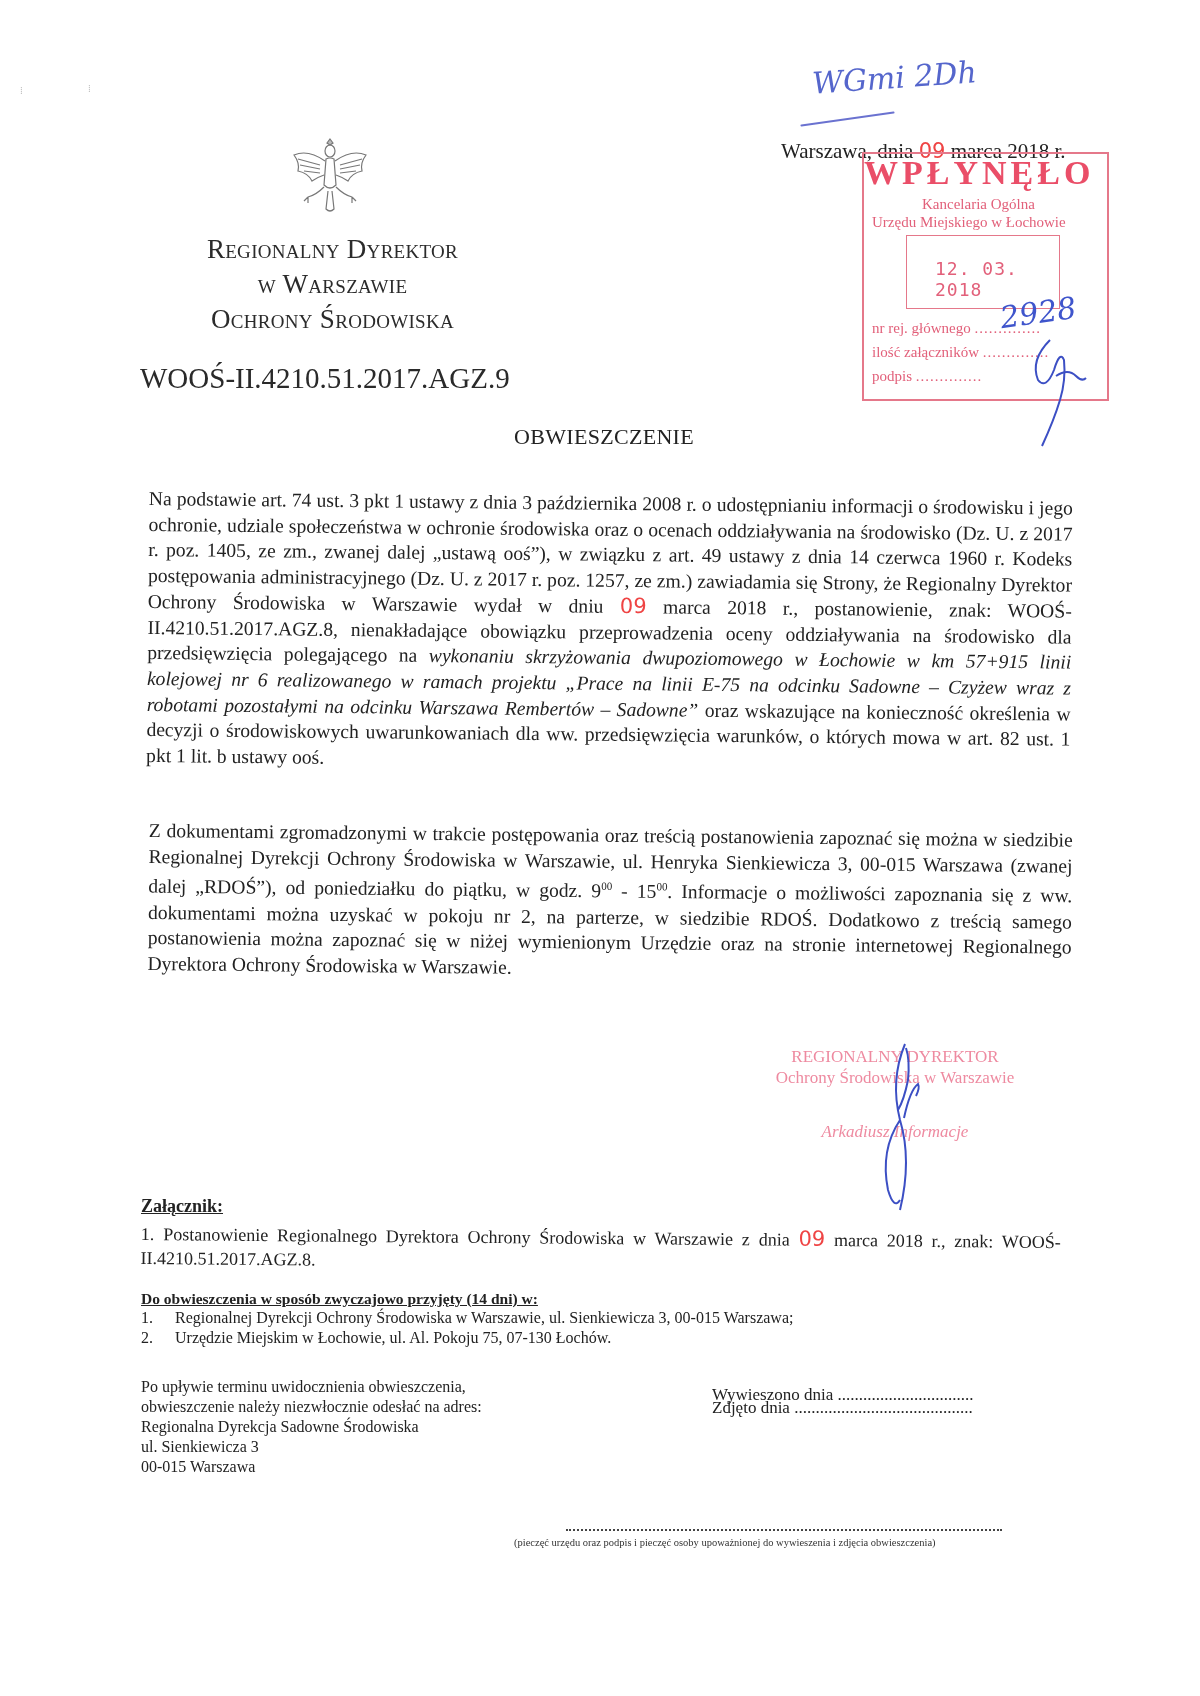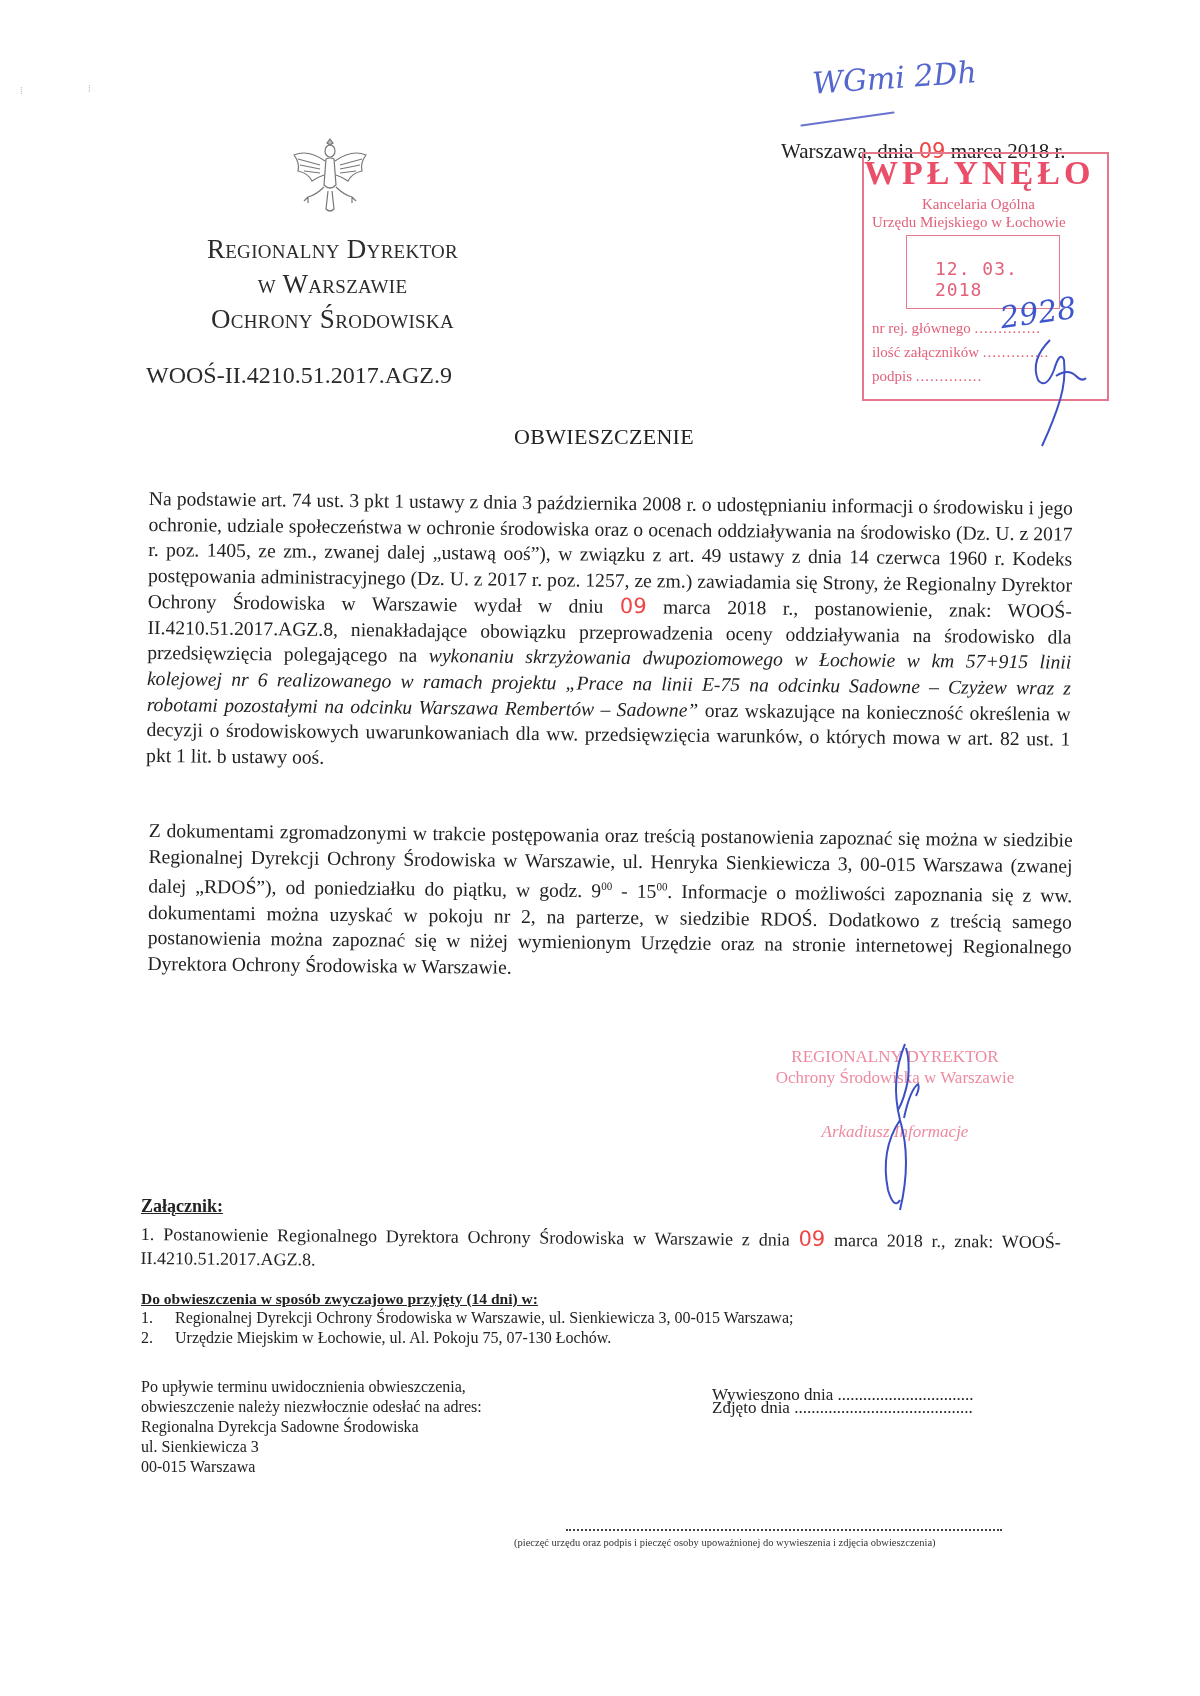--- a/index.html
+++ b/index.html
@@ -2,21 +2,21 @@
 <html><head>
 <meta charset="utf-8">
 <style>
   html, body { margin:0; padding:0; background:#fff; }
   body { width:1200px; height:1696px; position:relative; overflow:hidden;
          font-family:"Liberation Serif", "DejaVu Serif", serif; color:#222; }
   .abs { position:absolute; }
   .eagle { left:290px; left:290px; top:133px; width:80px; height:84px; }
   .authority { left:150px; top:232px; width:365px; text-align:center; font-variant:small-caps;
                font-size:27px; line-height:35px; color:#2b2b2b; letter-spacing:0.3px; }
-  .refno { left:146px; top:362px; font-size:24px; color:#2a2a2a; }
+  .refno { left:140px; top:362px; font-size:29px; color:#2a2a2a; }
   .placedate { left:781px; top:139px; font-size:21px; color:#222; }
   .handnote { left:812px; top:60px; font-family:"DejaVu Serif", serif; font-style:italic;
               font-size:30px; color:#5566cc; transform:rotate(-4deg); }
   .handline { left:800px; top:118px; width:95px; height:2px; background:#6a72d0; transform:rotate(-8deg); border-radius:2px; }
   .stamp { left:862px; top:152px; width:243px; height:245px; border:2px solid #e5788a;
            color:#e2607a; font-family:"Liberation Serif", serif; }
   .stamp .title { position:absolute; left:0; right:16px; top:0px; text-align:center;
                   font-size:34px; font-weight:bold; letter-spacing:4px; color:#ea4e68; }
   .stamp .sub1 { position:absolute; left:58px; top:42px; font-size:15px; }
   .stamp .sub2 { position:absolute; left:8px; top:60px; font-size:15px; white-space:nowrap; }

